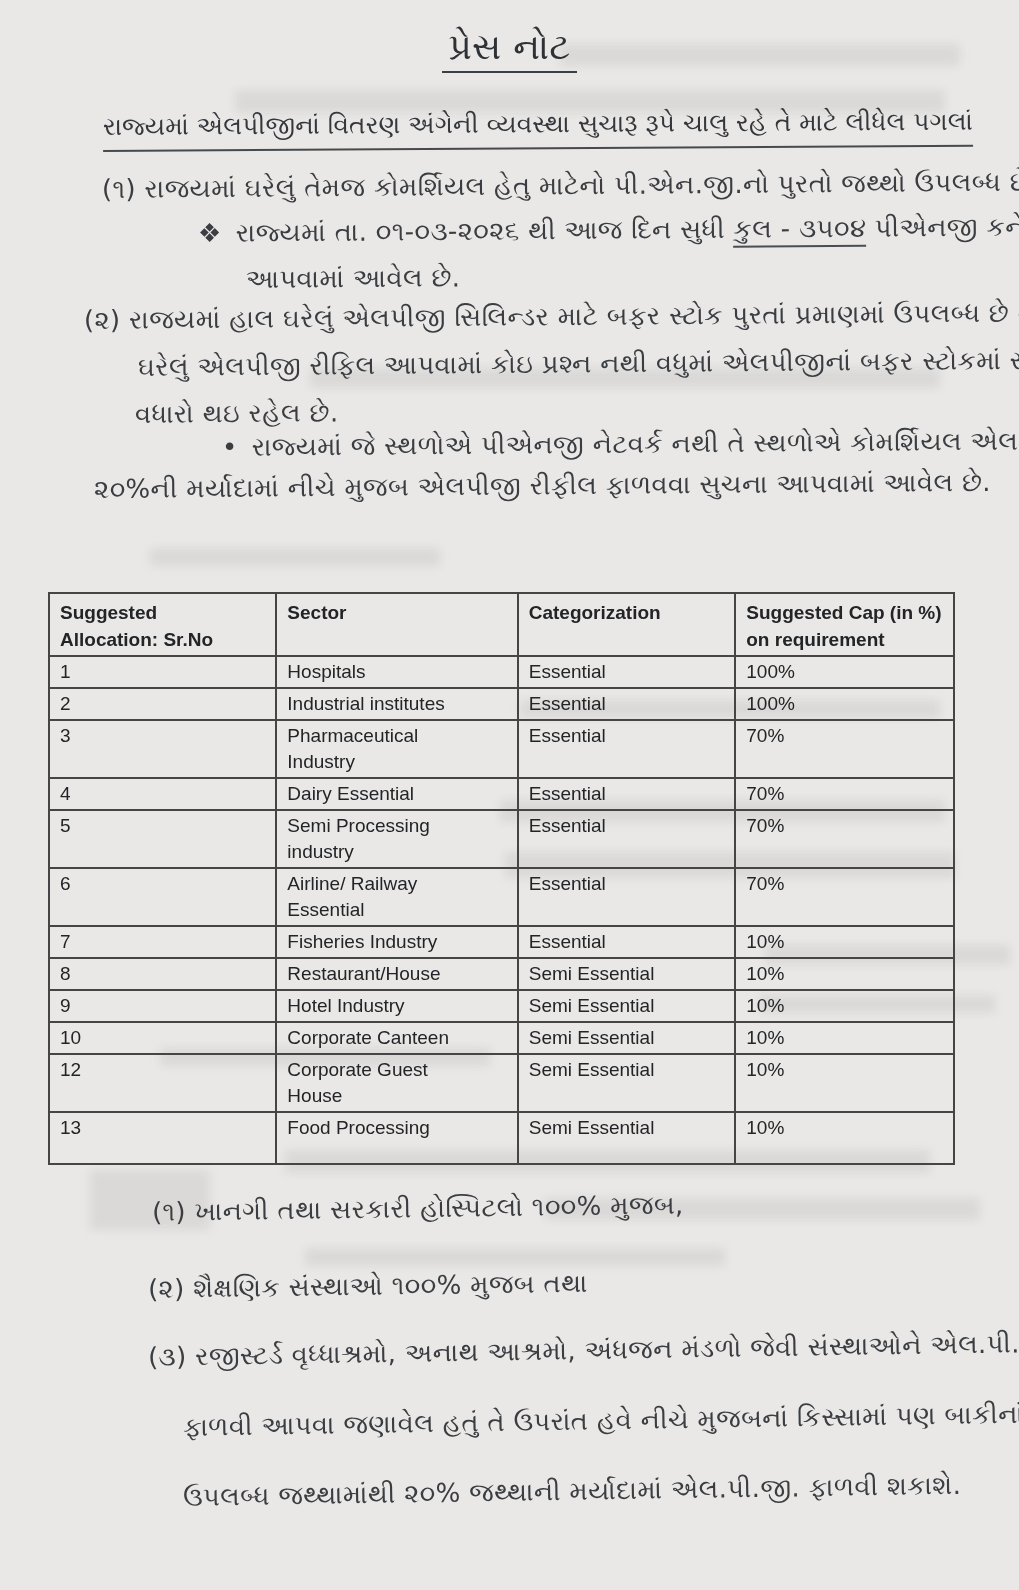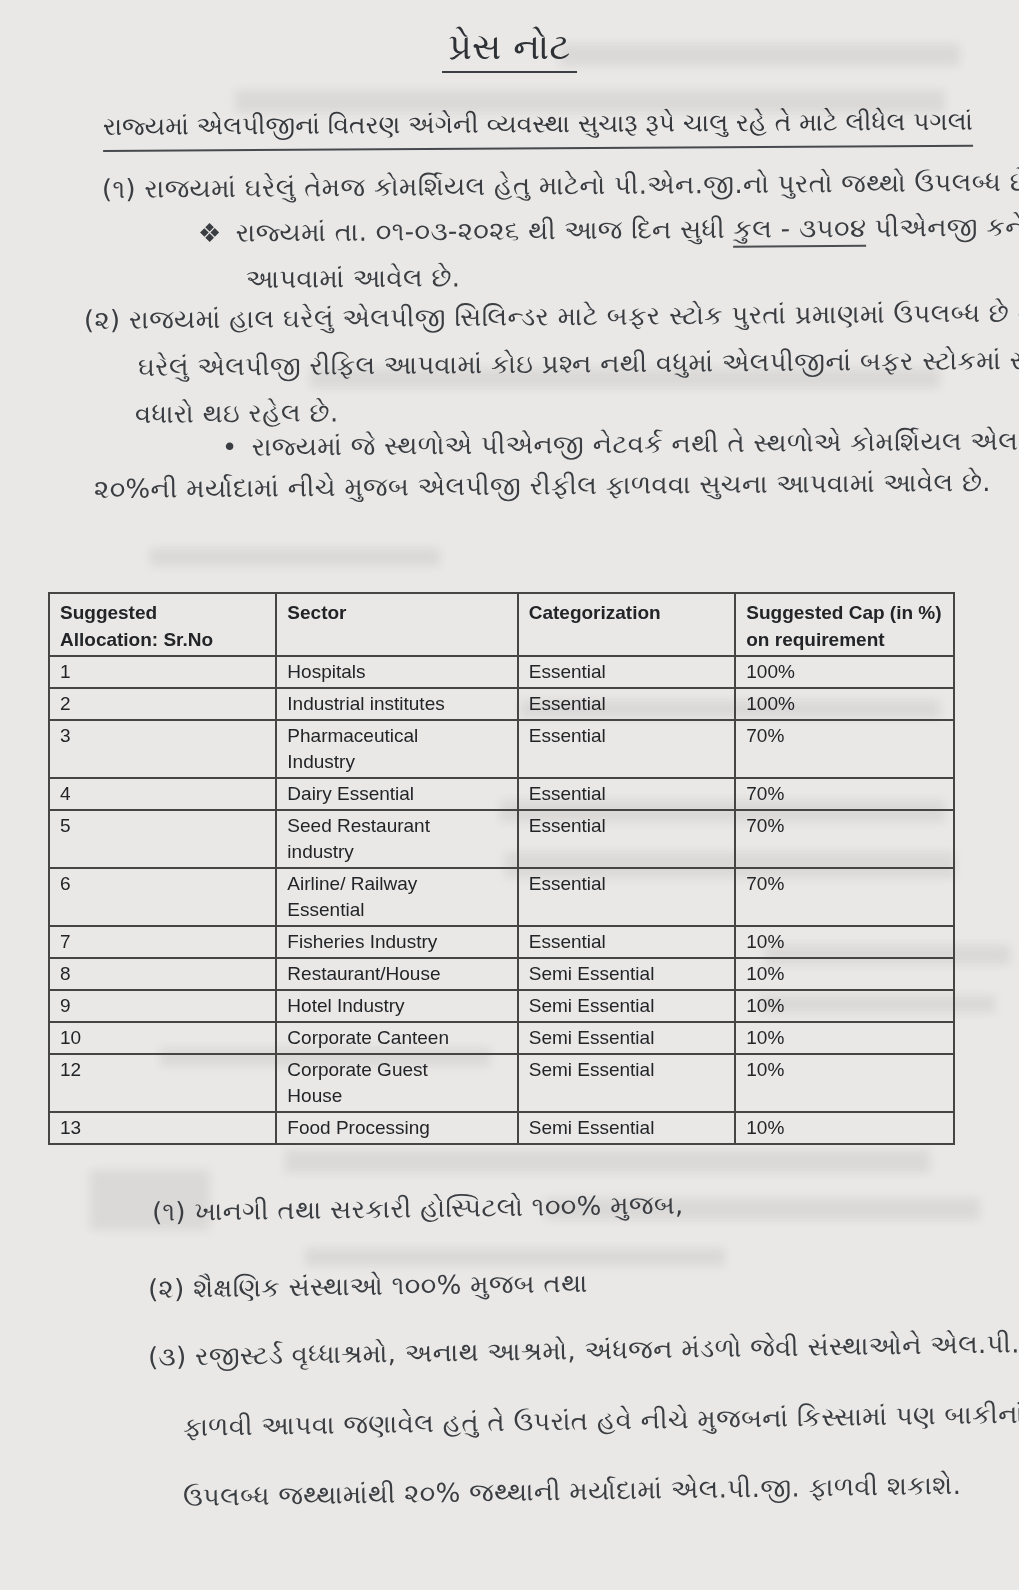--- a/index.html
+++ b/index.html
@@ -72,21 +72,21 @@
     line-height:26px;
     font-weight:normal;
   }
   .alloc-table th{font-weight:bold;line-height:27px;padding-top:5px;}
   .alloc-table th.c1{width:202px;padding-right:28px;}
   .alloc-table .c2{width:200px;padding-right:36px;}
   .alloc-table .c3{width:206px;}
   .alloc-table .c4{width:211px;}
   tr.h2x{height:56px;}
   tr.h1x{height:29px;}
-  tr.h13{height:32px;}
+  tr.h13{height:52px;}
   tr.hdr{height:62px;}
   
   .ghost{
     position:absolute;
     background:rgba(148,146,142,.16);
     filter:blur(4px);
     border-radius:4px;
     pointer-events:none;
   }
 </style>
@@ -167,21 +167,21 @@
         <td>70%</td>
       </tr>
       <tr class="h1x">
         <td>4</td>
         <td class="c2">Dairy Essential</td>
         <td>Essential</td>
         <td>70%</td>
       </tr>
       <tr class="h2x">
         <td>5</td>
-        <td class="c2">Seed Restaurant industry</td>
+        <td class="c2">Semi Processing industry</td>
         <td>Essential</td>
         <td>70%</td>
       </tr>
       <tr class="h2x">
         <td>6</td>
         <td class="c2">Airline/ Railway Essential</td>
         <td>Essential</td>
         <td>70%</td>
       </tr>
       <tr class="h1x">

